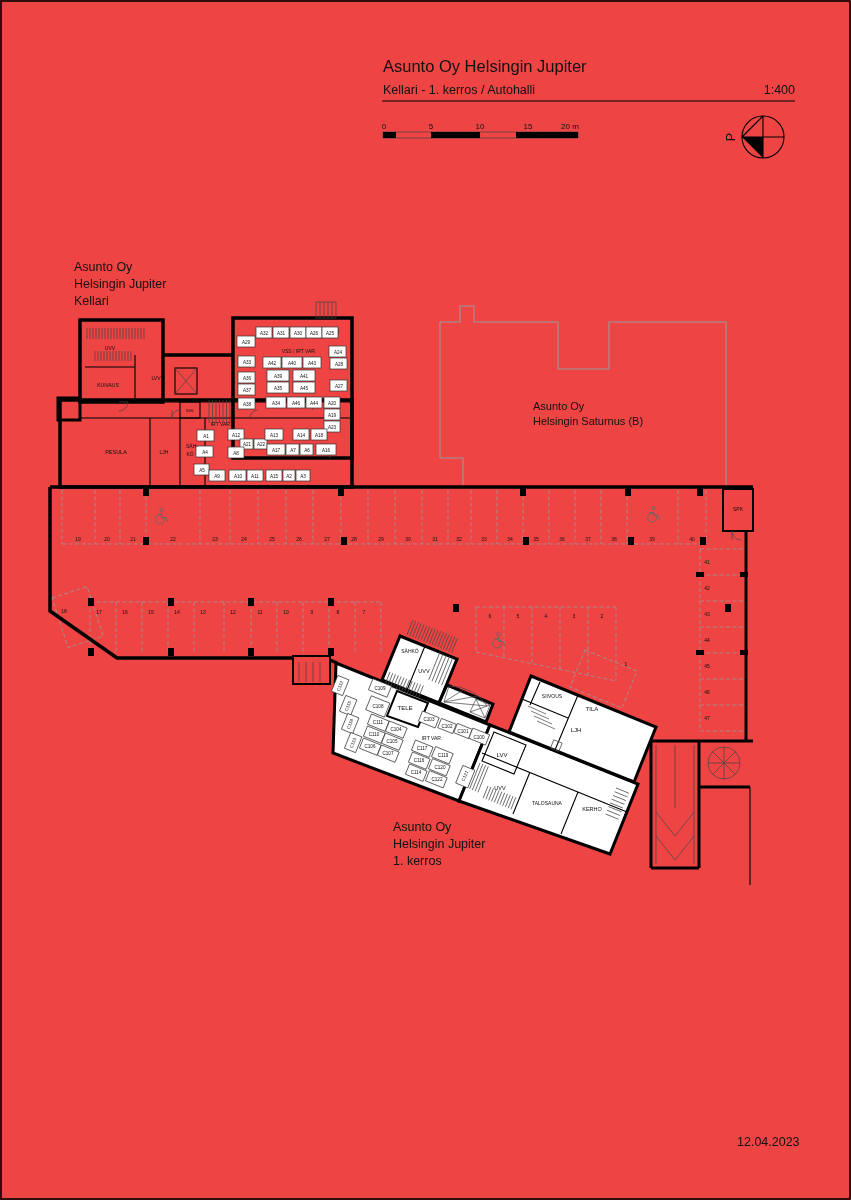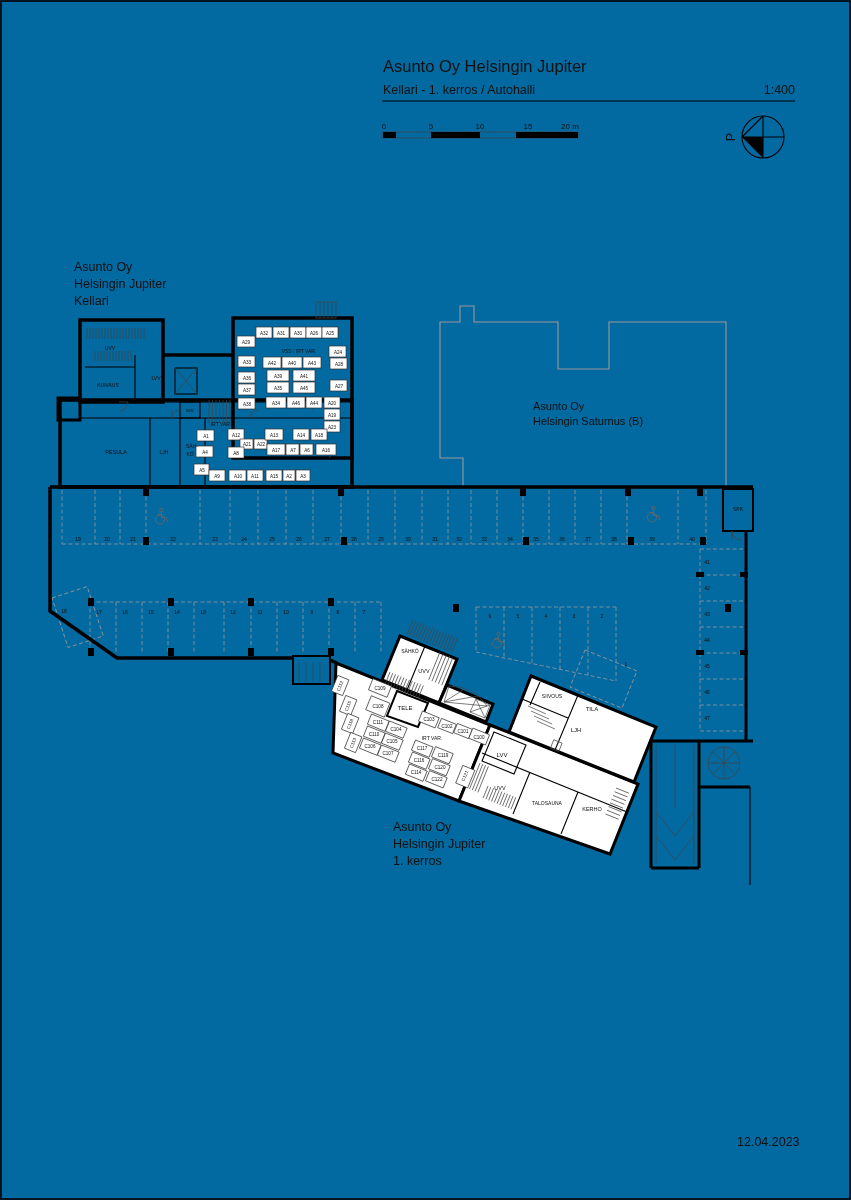--- a/index.html
+++ b/index.html
@@ -1,16 +1,16 @@
 <!DOCTYPE html>
 <html><head>
 <meta charset="utf-8">
 <style>
   html,body{margin:0;padding:0;background:#e8e8e8;}
-  .sheet{width:851px;height:1200px;position:relative;background:#0369a1;margin:0 auto;}
+  .sheet{width:851px;height:1200px;position:relative;background:#ef4444;margin:0 auto;}
   svg{display:block;}
   text{font-family:"Liberation Sans","DejaVu Sans",sans-serif;fill:#111;}
   .mid{text-anchor:middle;dominant-baseline:central;}
   .start{text-anchor:start;}
   .end{text-anchor:end;}
   .t46{font-size:4.6px;}
   .t4{font-size:4.2px;}
   .t5{font-size:5px;}
   .t55{font-size:5.5px;}
   .t6{font-size:6px;}

